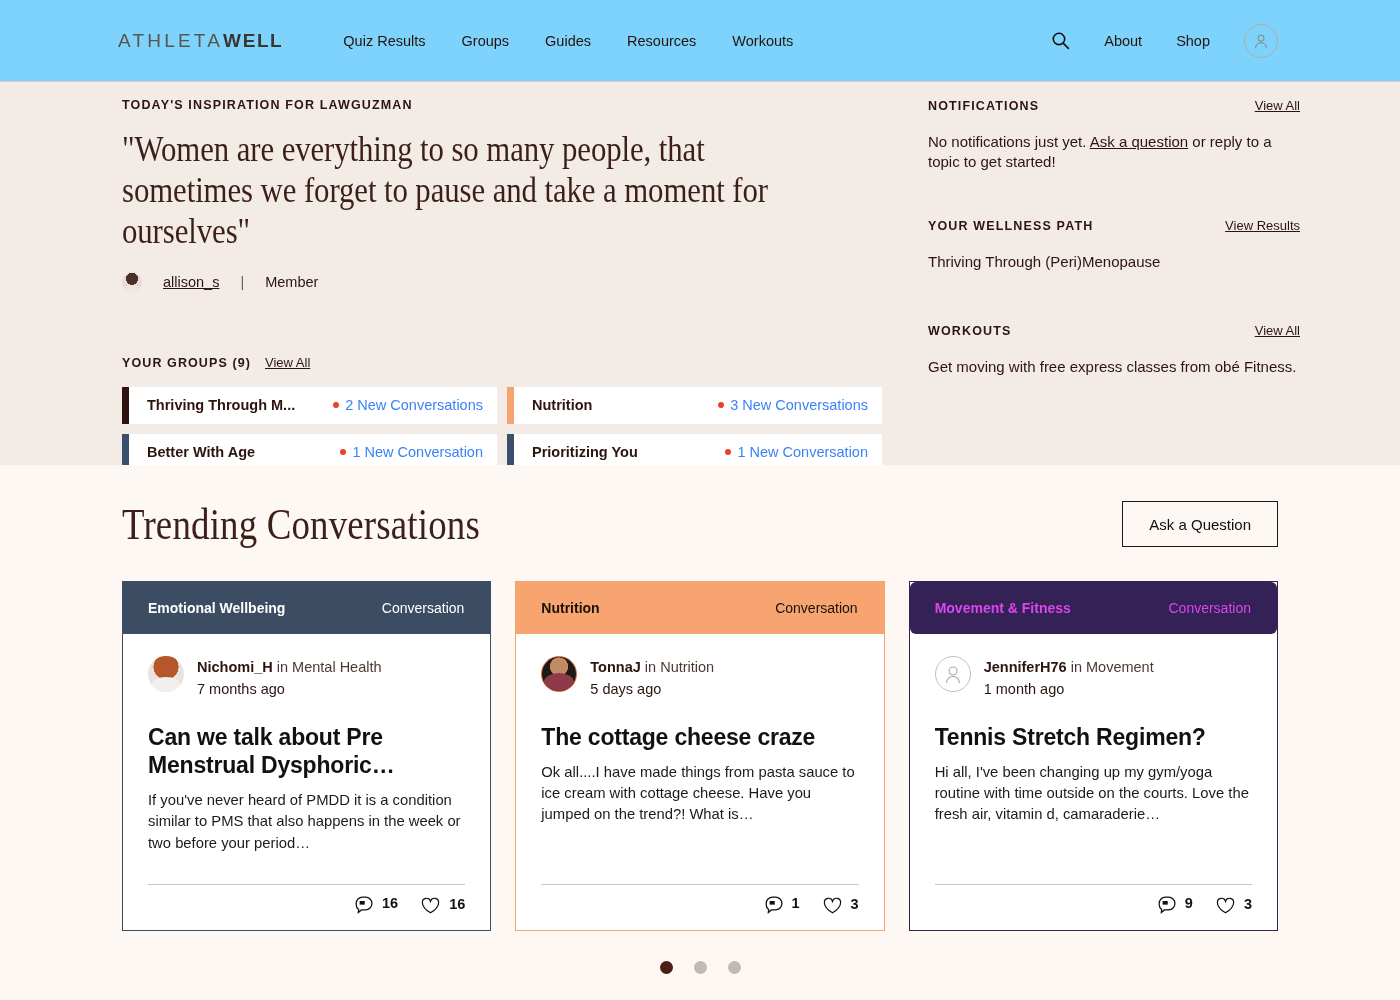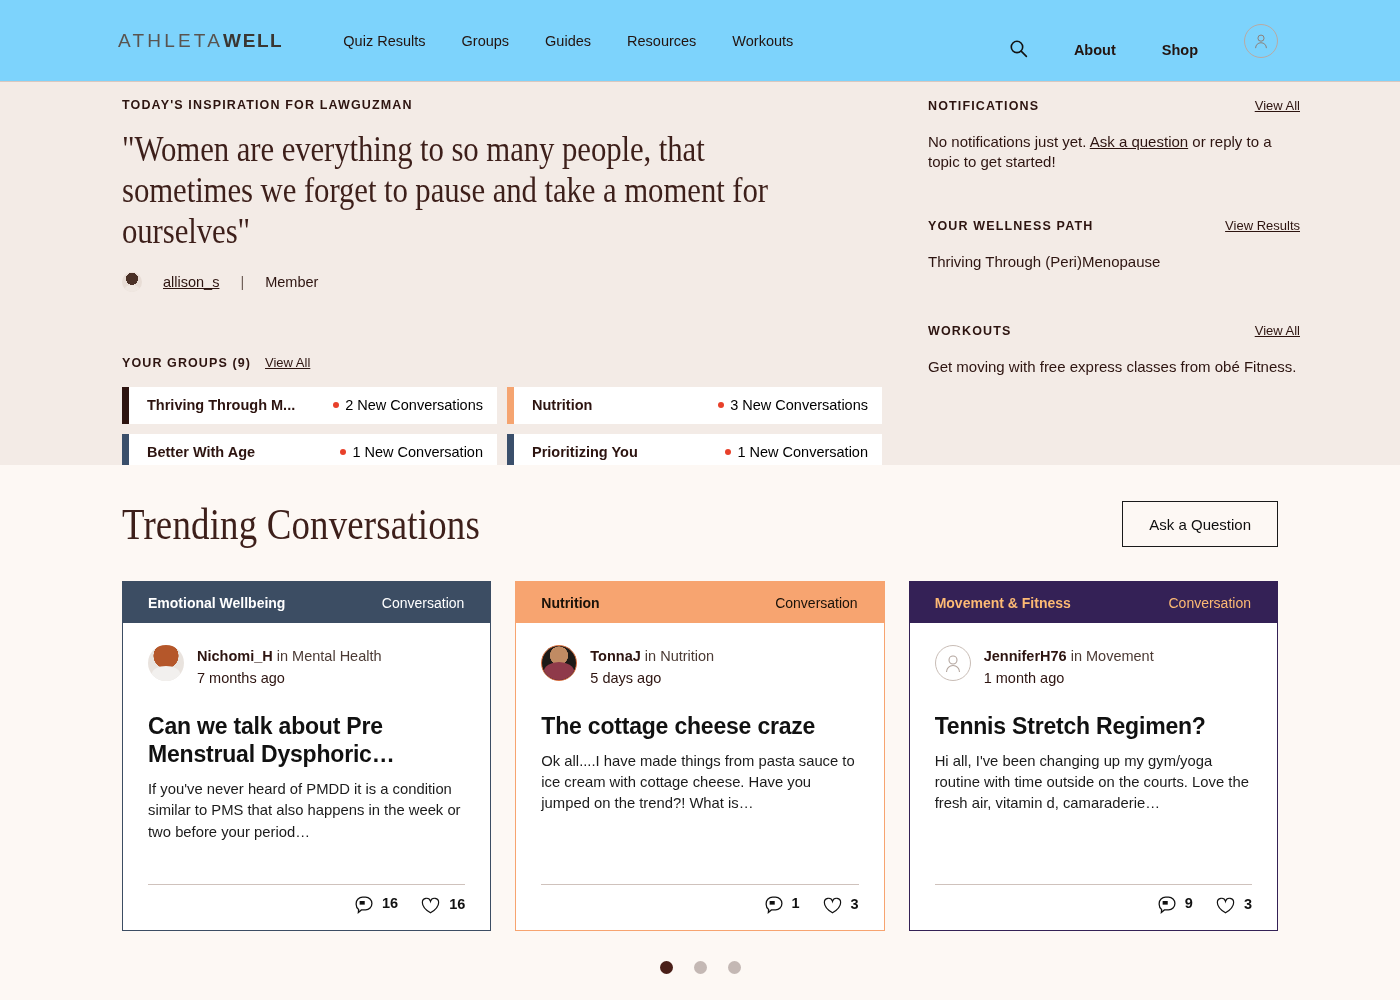--- a/index.html
+++ b/index.html
@@ -29,21 +29,21 @@
     display: flex;
     align-items: baseline;
   }
   .logo .thin { font-weight: 300; letter-spacing: 3.2px; }
   .logo .bold { font-weight: 700; letter-spacing: 1.6px; color: #3a3632; }
   .nav { display: flex; gap: 36px; margin-left: 60px; }
   .nav a {
     font-size: 14.5px; color: #231410; text-decoration: none; white-space: nowrap;
   }
   .header-right {
-    margin-left: auto; display: flex; align-items: flex-end; gap: 46px; font-weight: bold;
+    margin-left: auto; display: flex; align-items: center; gap: 34px;
   }
   .header-right a { font-size: 14.5px; color: #231410; text-decoration: none; }
   .search-icon { display: block; width: 19px; height: 19px; cursor: pointer; }
   .avatar-btn {
     width: 34px; height: 34px; border-radius: 50%;
     border: 1px solid #b9aaa3; display: flex; align-items: center; justify-content: center;
     background: transparent; cursor: pointer;
   }
 
   
@@ -112,21 +112,21 @@
   }
   .group-card .bar {
     position: absolute; left: 0; top: 0; bottom: 0; width: 7px;
   }
   .group-name {
     font-size: 14.5px; font-weight: 700; color: #2d1410; white-space: nowrap;
     overflow: hidden; text-overflow: ellipsis; max-width: 185px;
   }
   .group-new {
     margin-left: auto; display: flex; align-items: center; gap: 6px;
-    font-size: 14.5px; color: #000000; white-space: nowrap;
+    font-size: 14.5px; color: #3b82f6; white-space: nowrap;
   }
   .dot-new { width: 6px; height: 6px; border-radius: 50%; background: #e8402a; flex:none; }
 
   
   .side-head {
     display: flex; align-items: baseline; justify-content: space-between; text-align: right;
   }
   .side-body {
     font-size: 15px; line-height: 1.33; color: #2d1410; margin-top: 19px;
   }
@@ -159,21 +159,21 @@
   }
 
   .cards {
     display: flex; gap: 24px; margin-top: 31px;
   }
   .card {
     width: 370px; background: #fff; border: 1px solid;
     display: flex; flex-direction: column; height: 350px; cursor: pointer;
   }
   .card-head {
-    height: 41px; display: flex; align-items: center; justify-content: space-between;
+    height: 52px; display: flex; align-items: center; justify-content: space-between;
     padding: 0 26px 0 25px;
   }
   .card-cat { font-size: 14px; font-weight: 700; }
   .card-type { font-size: 14px; font-weight: 400; }
   .card-body { padding: 22px 25px 0 25px; flex: 1; display: flex; flex-direction: column; }
   .card-user { display: flex; gap: 13px; align-items: flex-start; }
   .card-pic { width: 36px; height: 36px; border-radius: 50%; flex: none; overflow: hidden; position: relative; }
   .pic-a { background: radial-gradient(circle at 50% 30%, #b5572a 0 40%, #e9e3de 41% 100%); }
   .pic-a::after { content:""; position:absolute; left:4px; right:4px; bottom:0; height:15px; background:#f2f0ee; border-radius:50% 50% 0 0;}
   .pic-b { background: radial-gradient(circle at 50% 28%, #c08b63 0 30%, #1d1a17 31% 100%); border:1px solid #d56b3a;}
@@ -386,21 +386,21 @@
               <svg viewBox="0 0 24 22" width="21" height="19" fill="none" stroke="#111" stroke-width="1.4">
                 <path d="M12 19.5S2.6 13.6 2.6 7.7A4.8 4.8 0 0 1 12 6.1a4.8 4.8 0 0 1 9.4 1.6c0 5.9-9.4 11.8-9.4 11.8z"></path>
               </svg>
               <span>3</span>
             </span>
           </div>
         </div>
       </div>
 
       <div class="card" style="border-color: rgb(52, 33, 86);">
-        <div class="card-head" style="background: rgb(52, 33, 86); color: #fdba74;">
+        <div class="card-head" style="background: rgb(52, 33, 86); color: #d946ef; border-radius: 6px;">
           <span class="card-cat">Movement &amp; Fitness</span>
           <span class="card-type">Conversation</span>
         </div>
         <div class="card-body">
           <div class="card-user">
             <span class="card-pic pic-c">
               <svg viewBox="0 0 24 24" width="24" height="24" fill="none" stroke="#b3a59e" stroke-width="1.1">
                 <circle cx="12" cy="9" r="4"></circle>
                   <path d="M5.5 21c0-3.8 2.9-6.5 6.5-6.5s6.5 2.7 6.5 6.5"></path>
               </svg>

